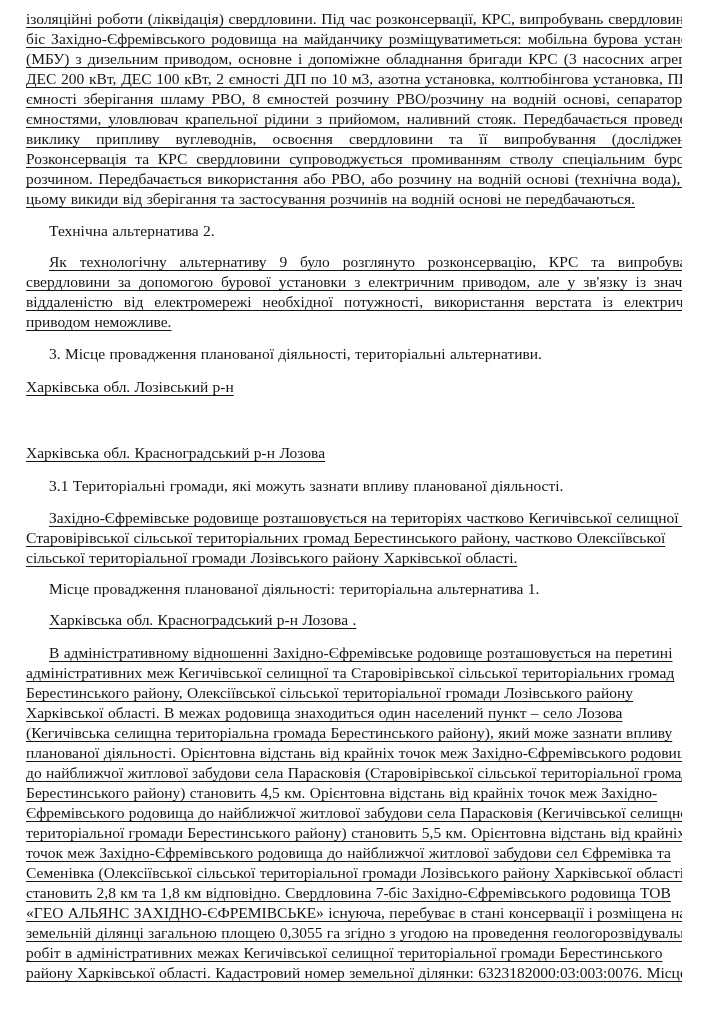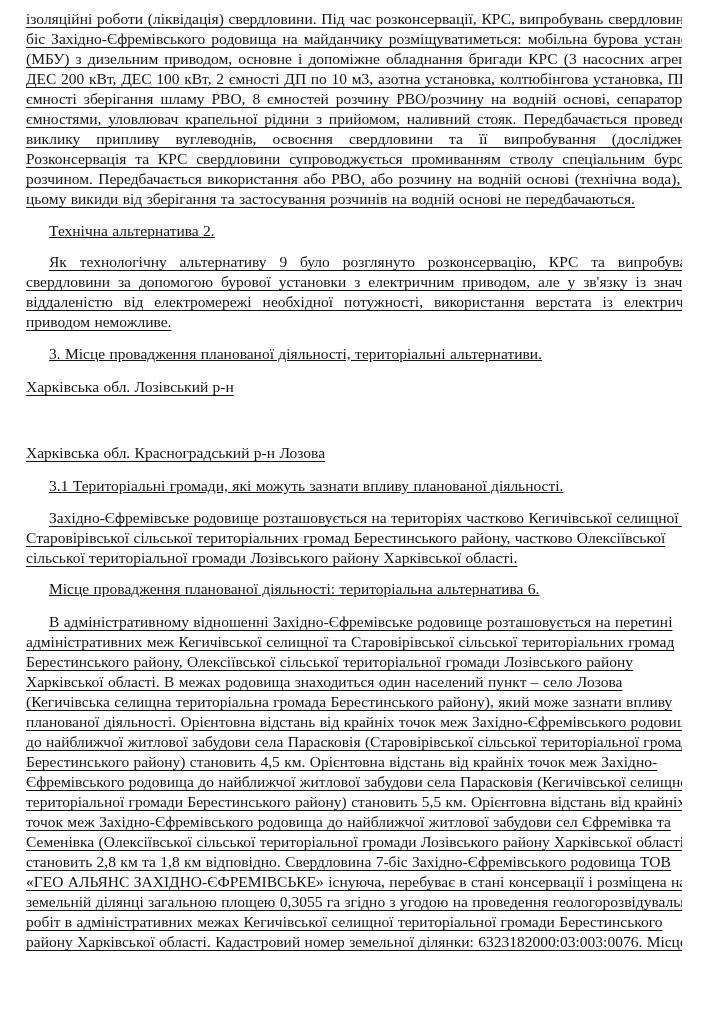--- a/index.html
+++ b/index.html
@@ -21,21 +21,20 @@
     top: 9px;
     left: 26px;
     width: 684px;
   }
   .para {
     margin: 12px 0 0 0;
     font-size: 15.5px;
     line-height: 20px;
     letter-spacing: 0px;
     word-spacing: 0.5px;
-    text-decoration: underline;
   }
   .para:first-child {
     margin-top: 0;
   }
   
   .u {
     text-decoration: underline;
     text-decoration-thickness: 1px;
     text-underline-offset: 3px;
   }
@@ -69,19 +68,20 @@
     <p class="para ind">3. Місце провадження планованої діяльності, територіальні альтернативи.</p>
 
     <p class="para u mt-md">Харківська обл. Лозівський р-н</p>
 
     <p class="para u gap-before">Харківська обл. Красноградський р-н Лозова</p>
 
     <p class="para ind mt-md">3.1 Територіальні громади, які можуть зазнати впливу планованої діяльності.</p>
 
     <p class="para u ind">Західно-Єфремівське родовище розташовується на територіях частково Кегичівської селищної та Старовірівської сільської територіальних громад Берестинського району, частково Олексіївської сільської територіальної громади Лозівського району Харківської області.</p>
 
-    <p class="para ind mt-sm">Місце провадження планованої діяльності: територіальна альтернатива 6.</p>
+    <p class="para ind mt-sm">Місце провадження планованої діяльності: територіальна альтернатива 1.</p>
 
+    <p class="para u ind mt-sm">Харківська обл. Красноградський р-н Лозова .</p>
 
     <p class="para u ind mt-md">В адміністративному відношенні Західно-Єфремівське родовище розташовується на перетині адміністративних меж Кегичівської селищної та Старовірівської сільської територіальних громад Берестинського району, Олексіївської сільської територіальної громади Лозівського району Харківської області. В межах родовища знаходиться один населений пункт – село Лозова (Кегичівська селищна територіальна громада Берестинського району), який може зазнати впливу планованої діяльності. Орієнтовна відстань від крайніх точок меж Західно-Єфремівського родовища до найближчої житлової забудови села Парасковія (Старовірівської сільської територіальної громади Берестинського району) становить 4,5 км. Орієнтовна відстань від крайніх точок меж Західно-Єфремівського родовища до найближчої житлової забудови села Парасковія (Кегичівської селищної територіальної громади Берестинського району) становить 5,5 км. Орієнтовна відстань від крайніх точок меж Західно-Єфремівського родовища до найближчої житлової забудови сел Єфремівка та Семенівка (Олексіївської сільської територіальної громади Лозівського району Харківської області) становить 2,8 км та 1,8 км відповідно. Свердловина 7-біс Західно-Єфремівського родовища ТОВ «ГЕО АЛЬЯНС ЗАХІДНО-ЄФРЕМІВСЬКЕ» існуюча, перебуває в стані консервації і розміщена на земельній ділянці загальною площею 0,3055 га згідно з угодою на проведення геологорозвідувальних робіт в адміністративних межах Кегичівської селищної територіальної громади Берестинського району Харківської області. Кадастровий номер земельної ділянки: 6323182000:03:003:0076. Місце</p>
 
   </div>
 </div>
 
 </body></html>

